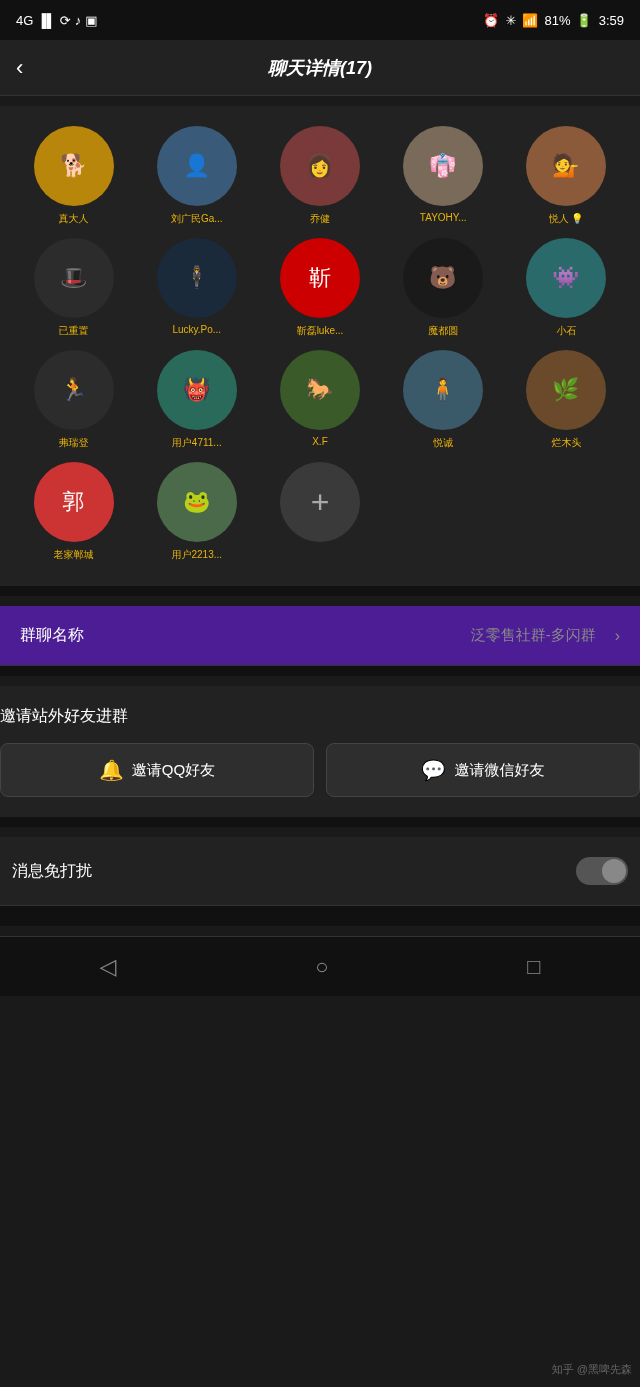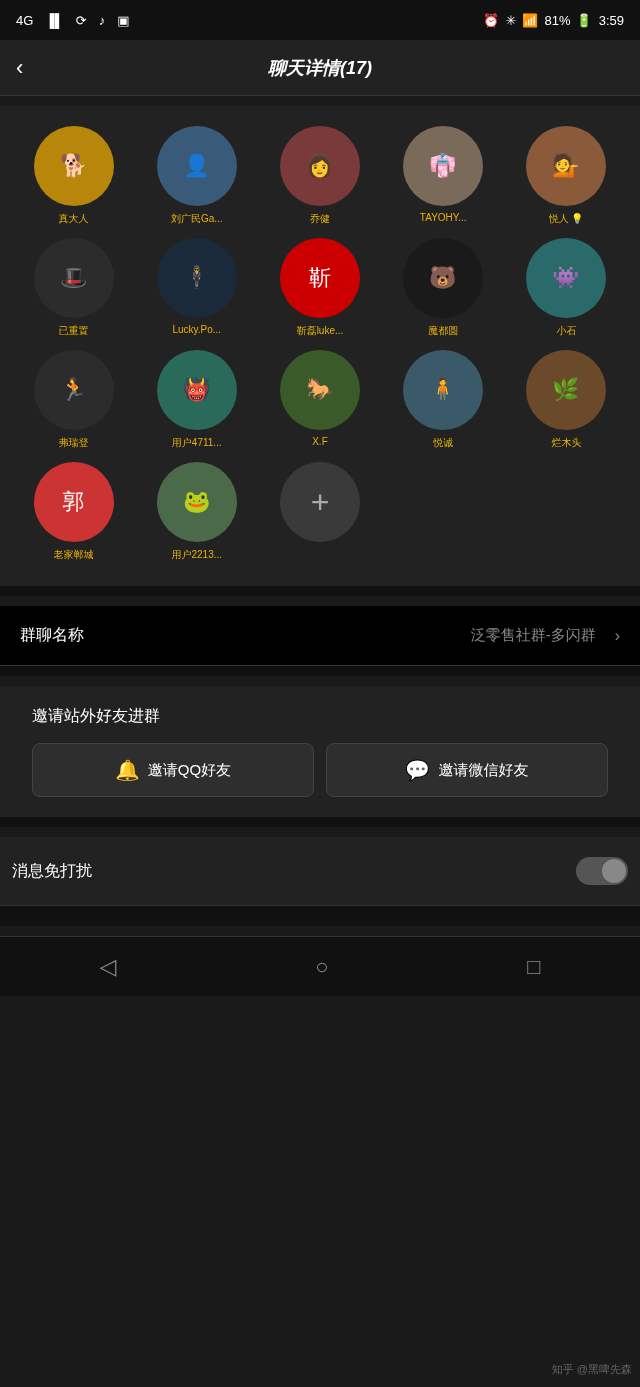--- a/index.html
+++ b/index.html
@@ -17,21 +17,21 @@
     .status-bar {
       background: #111;
       height: 40px;
       display: flex;
       align-items: center;
       justify-content: space-between;
       padding: 0 16px;
       font-size: 13px;
       color: #fff;
     }
-    .status-left { display: flex; align-items: flex-start; gap: 12px; }
+    .status-left { display: flex; align-items: flex-start; gap: 4px; }
     .status-right { display: flex; align-items: center; gap: 6px; font-size: 13px; }
 
     
     .nav-bar {
       background: #222;
       height: 56px;
       display: flex;
       align-items: center;
       justify-content: center;
       position: relative;
@@ -98,21 +98,21 @@
       display: flex;
       align-items: center;
       justify-content: center;
       font-size: 32px;
       color: #aaa;
       cursor: pointer;
     }
 
     
     .settings-section {
-      background: #000000;
+      background: #4c1d95;
       margin-top: 10px;
     }
     .setting-row {
       display: flex;
       align-items: center;
       justify-content: space-between;
       padding: 18px 20px;
       border-bottom: 1px solid #333;
       min-height: 60px;
     }
@@ -129,21 +129,21 @@
     }
     .chevron {
       color: #888;
       font-size: 16px;
     }
 
     
     .invite-section {
       background: #222;
       margin-top: 10px;
-      padding: 20px 32px;
+      padding: 20px 0;
     }
     .invite-title {
       font-size: 16px;
       color: #fff;
       margin-bottom: 16px;
     }
     .invite-buttons {
       display: flex;
       gap: 12px;
     }

